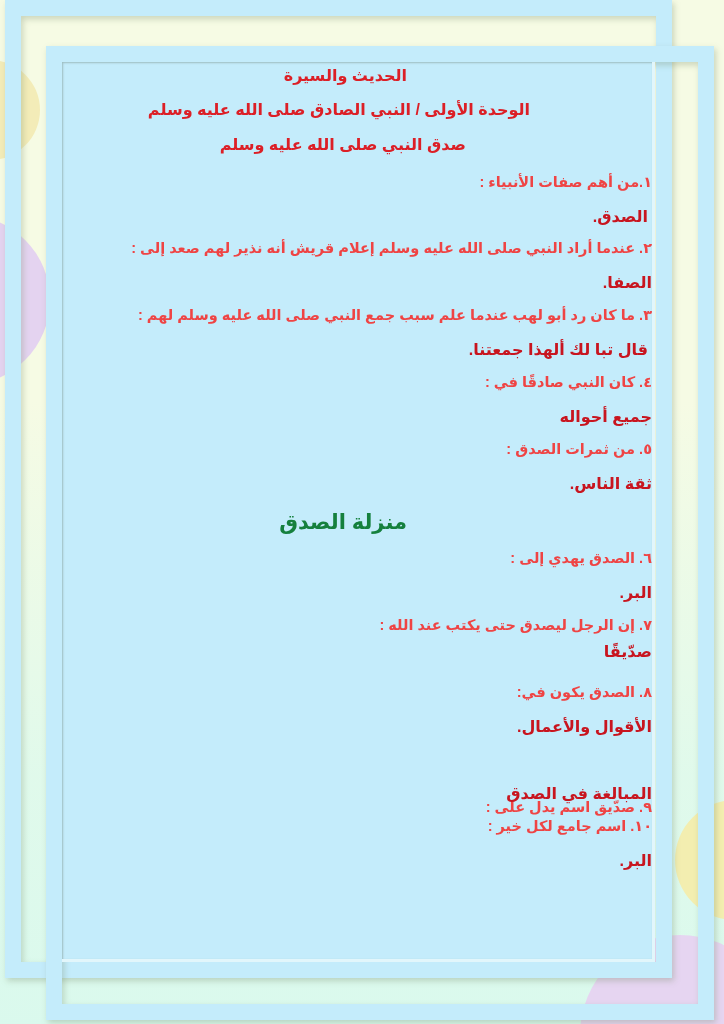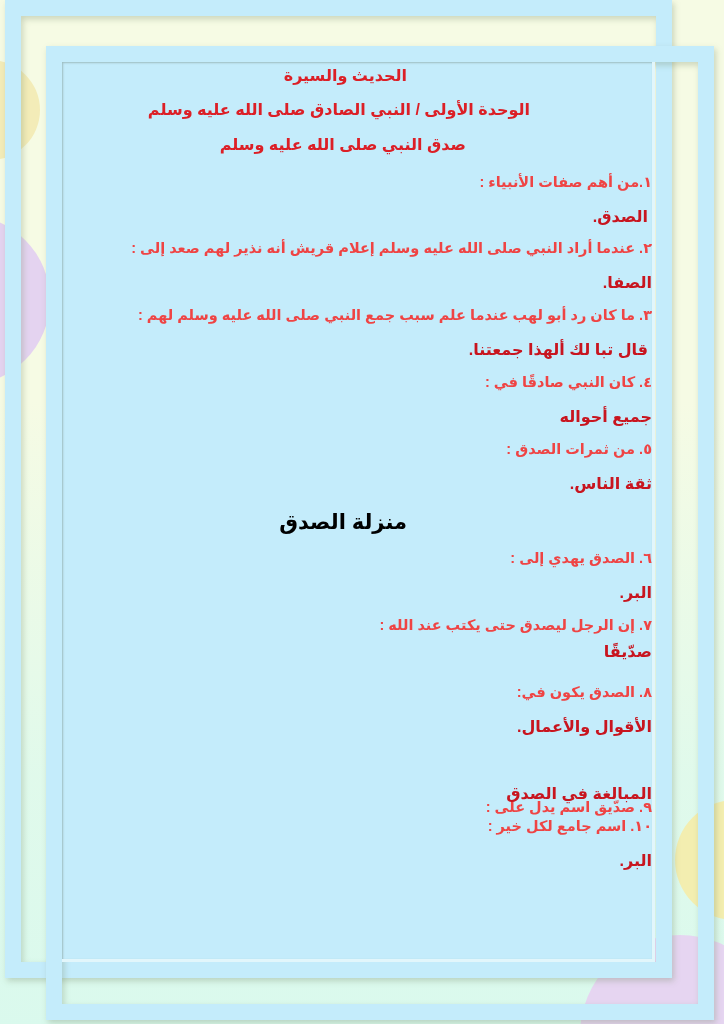--- a/index.html
+++ b/index.html
@@ -58,21 +58,21 @@
       text-align: left;
       color: #dc1f26;
       font-weight: bold;
       font-size: 16px;
       line-height: 20px;
       position: absolute;
       white-space: nowrap;
     }
     .section-heading {
       position: absolute;
-      color: #000000;
+      color: #15803d;
       font-weight: bold;
       font-size: 21px;
       white-space: nowrap;
     }
     .q {
       position: absolute;
       right: 0;
       color: #ef4444;
       font-weight: bold;
       font-size: 14.5px;

